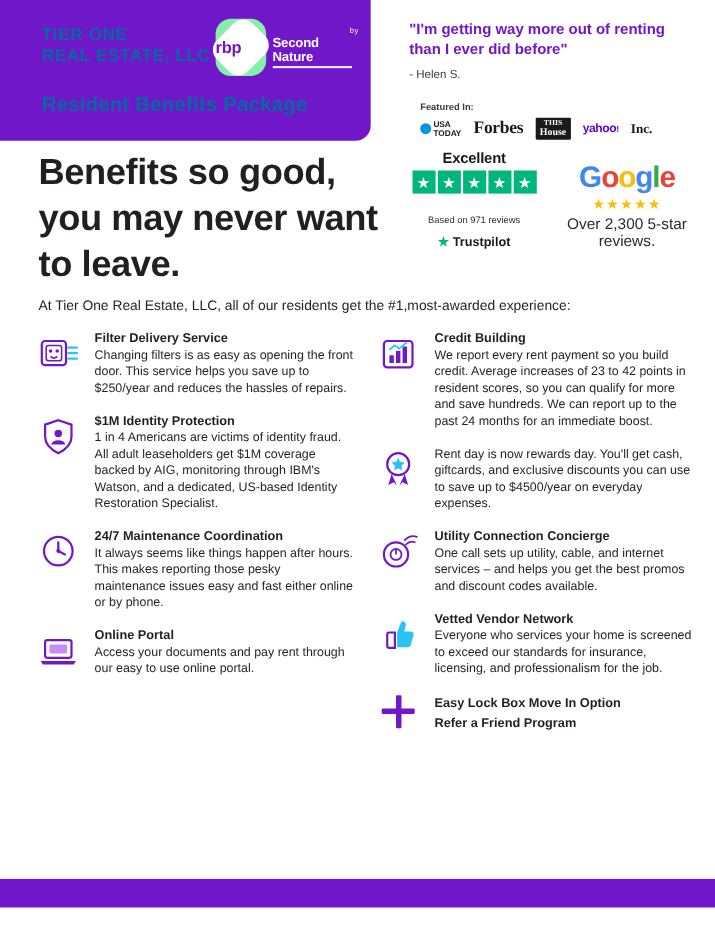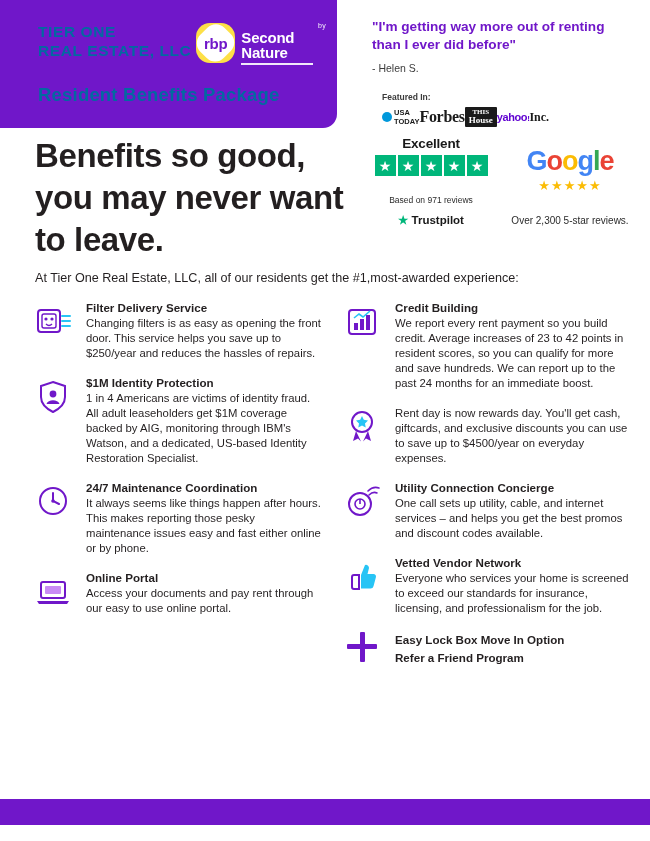--- a/index.html
+++ b/index.html
@@ -51,24 +51,24 @@
   
   .rbp-logo {
     position: absolute;
     left: 196px; top: 16px;
     width: 130px; height: 54px;
     display: flex;
     align-items: center;
   }
   .rbp-badge {
     position: relative;
-    width: 48px; height: 40px;
-    background: #fde047;
+    width: 48px; height: 52px;
+    background: #86efac;
     border-radius: 14px;
-    display: flex; align-items: center; justify-content: center;
+    display: flex; align-items: center; justify-content: flex-start;
     transform: rotate(0deg);
   }
   .rbp-badge::before{
     content:"";
     position:absolute;
     left:3px; top:3px; right:3px; bottom:3px;
     background:#ffffff;
     border-radius: 12px;
     transform: rotate(45deg);
   }
@@ -86,21 +86,21 @@
   }
   .rbp-by {
     font-size: 7px;
     color: #ffffff;
     opacity: .95;
     letter-spacing: .3px;
     margin-bottom: 1px;
     text-align: right;
   }
   .rbp-sn {
-    font-size: 15px;
+    font-size: 12px;
     font-weight: bold;
     color: #ffffff;
     letter-spacing: -.2px;
   }
   .rbp-underline {
     margin-top: 3px;
     width: 72px; height: 2px;
     background: #ffffff;
     opacity: .9;
   }
@@ -131,20 +131,21 @@
   }
   .featured-label {
     font-size: 8.5px;
     font-weight: bold;
     color: #3b3b3b;
     margin-bottom: 5px;
   }
   .featured-logos {
     display: flex;
     align-items: center;
+    gap: 11px;
   }
   .flogo { font-size: 10px; color: #1a1a1a; font-weight: bold; white-space: nowrap; }
   .flogo.usatoday {
     display:flex; align-items:center; gap:2px;
     font-size: 7.5px; font-weight: bold;
   }
   .usadot { width: 10px; height: 10px; border-radius: 50%; background: #0098db; display:inline-block; }
   .flogo.forbes { font-family: "Liberation Serif", serif; font-size: 16px; letter-spacing:-.3px; }
   .flogo.thishouse {
     font-family: "Liberation Serif", serif;
@@ -173,21 +174,21 @@
   }
   .tp-star span { color: #fff; font-size: 14px; line-height: 1; }
   .tp-based { margin-top: 19px; font-size: 8.5px; color: #2b2b2b; }
   .tp-brand { margin-top: 8px; font-size: 11.5px; font-weight: bold; color:#191919; }
   .tp-brand i { color:#00b67a; font-style: normal; }
 
   .google { width: 128px; text-align:center; padding-top: 12px;}
   .g-word { font-size: 27px; font-weight: bold; letter-spacing:-1px; line-height:1;}
   .g-b{color:#4285f4}.g-r{color:#ea4335}.g-y{color:#fbbc05}.g-g{color:#34a853}
   .g-stars { color:#fbbc05; font-size: 13px; letter-spacing: 1px; margin-top:3px;}
-  .g-sub { margin-top: 22px; font-size: 10px; color:#2b2b2b;}
+  .g-sub { margin-top: 2px; font-size: 14px; color:#2b2b2b;}
 
   
   .hero {
     position: absolute;
     left: 35px; top: 135px;
     width: 330px;
     font-size: 33px;
     font-weight: bold;
     line-height: 1.28;
     color: #231f20;

